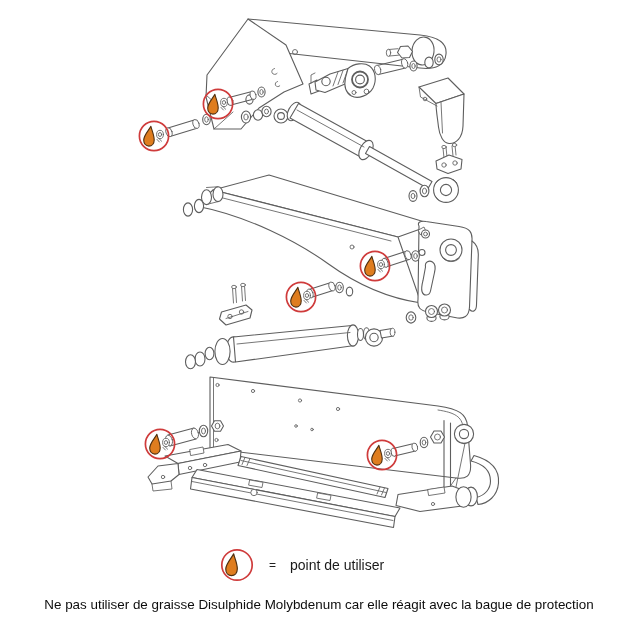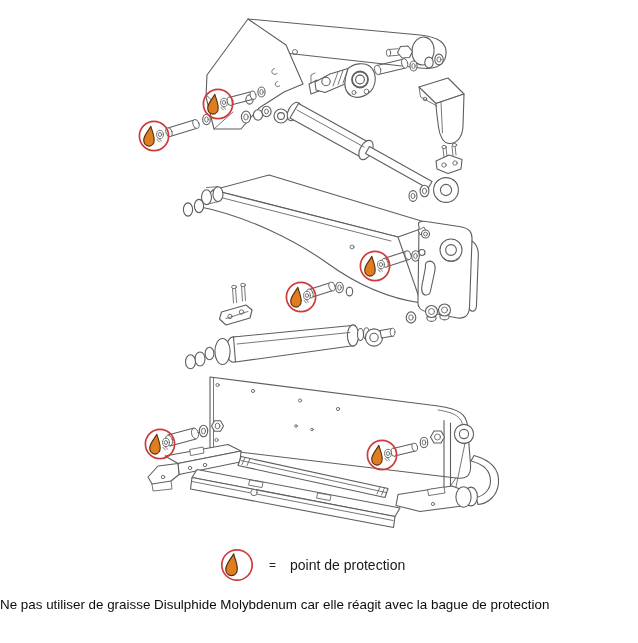--- a/index.html
+++ b/index.html
@@ -26,21 +26,21 @@
   .droplet{fill:var(--drop);stroke:var(--dropline);stroke-width:1.1;stroke-linejoin:round;}
   
   .legend{
     position:absolute;left:218px;top:546px;height:38px;
     display:flex;align-items:center;
   }
   .legend .eq{margin-left:13px;font-size:12px;color:#222;}
   .legend .legend-label{margin-left:14px;font-size:14px;color:#1a1a1a;}
   .note{
     position:absolute;left:0;top:597px;width:100%;
-    font-size:13.4px;color:#0d0d0d;
+    text-align:center;font-size:13.4px;color:#0d0d0d;
   }
 </style>
 </head>
 <body>
 
 <div class="page">
 
   <svg class="diagram" width="638" height="540" viewBox="0 0 638 540" xmlns="http://www.w3.org/2000/svg">
     <defs>
       <g id="grease-marker-def">
@@ -267,18 +267,18 @@
         <use href="#grease-marker-def" transform="translate(382,455)"></use>
       </g>
   </svg>
 
   <div class="legend">
     <svg width="38" height="38" viewBox="-19 -19 38 38">
       <circle r="15.2" class="ring"></circle>
       <path class="droplet" transform="translate(-12,-12) scale(1.1)" d="M7.9,0.8 C6.0,4.6 0.7,9.8 0.7,14.6 C0.7,18.3 3.0,20.6 5.9,20.6 C8.9,20.6 11.2,18.2 11.2,14.4 C11.2,9.5 8.8,4.8 7.9,0.8 Z"></path>
     </svg>
     <span class="eq">=</span>
-    <span class="legend-label">point de protection</span>
+    <span class="legend-label">point de utiliser</span>
   </div>
 
   <div class="note">Ne pas utiliser de graisse Disulphide Molybdenum car elle réagit avec la bague de protection</div>
 
 </div>
 
 </body></html>

